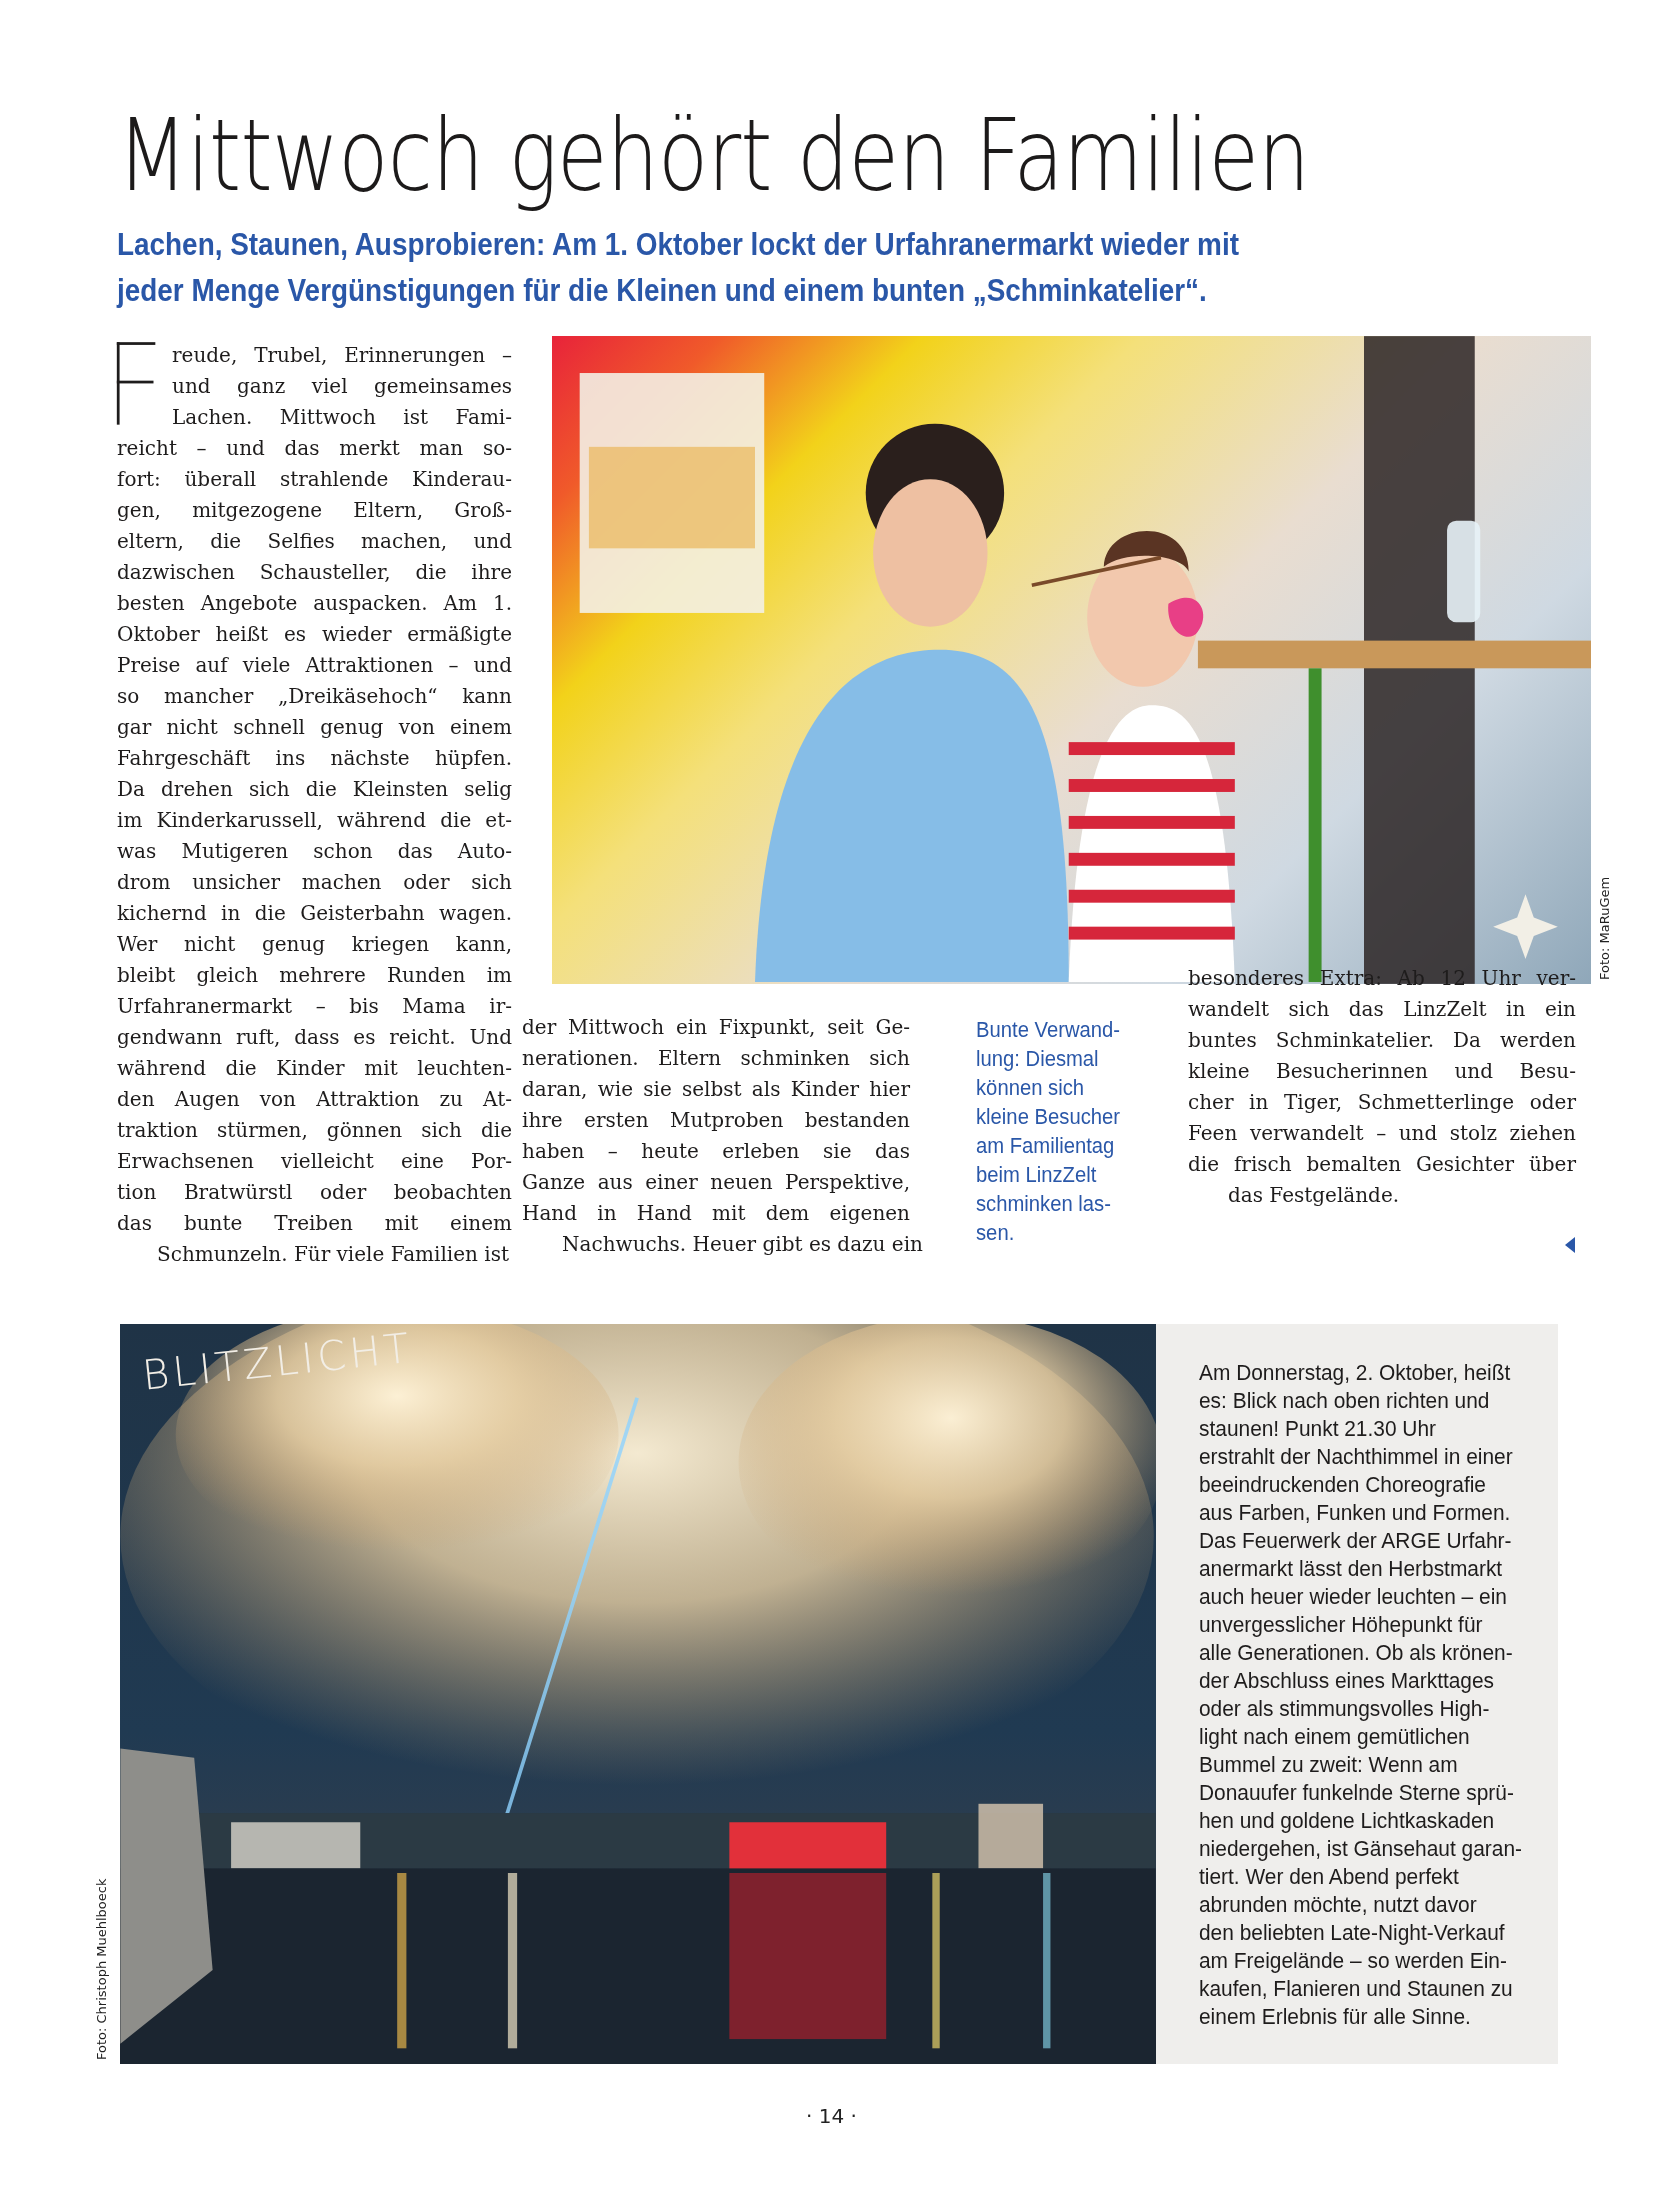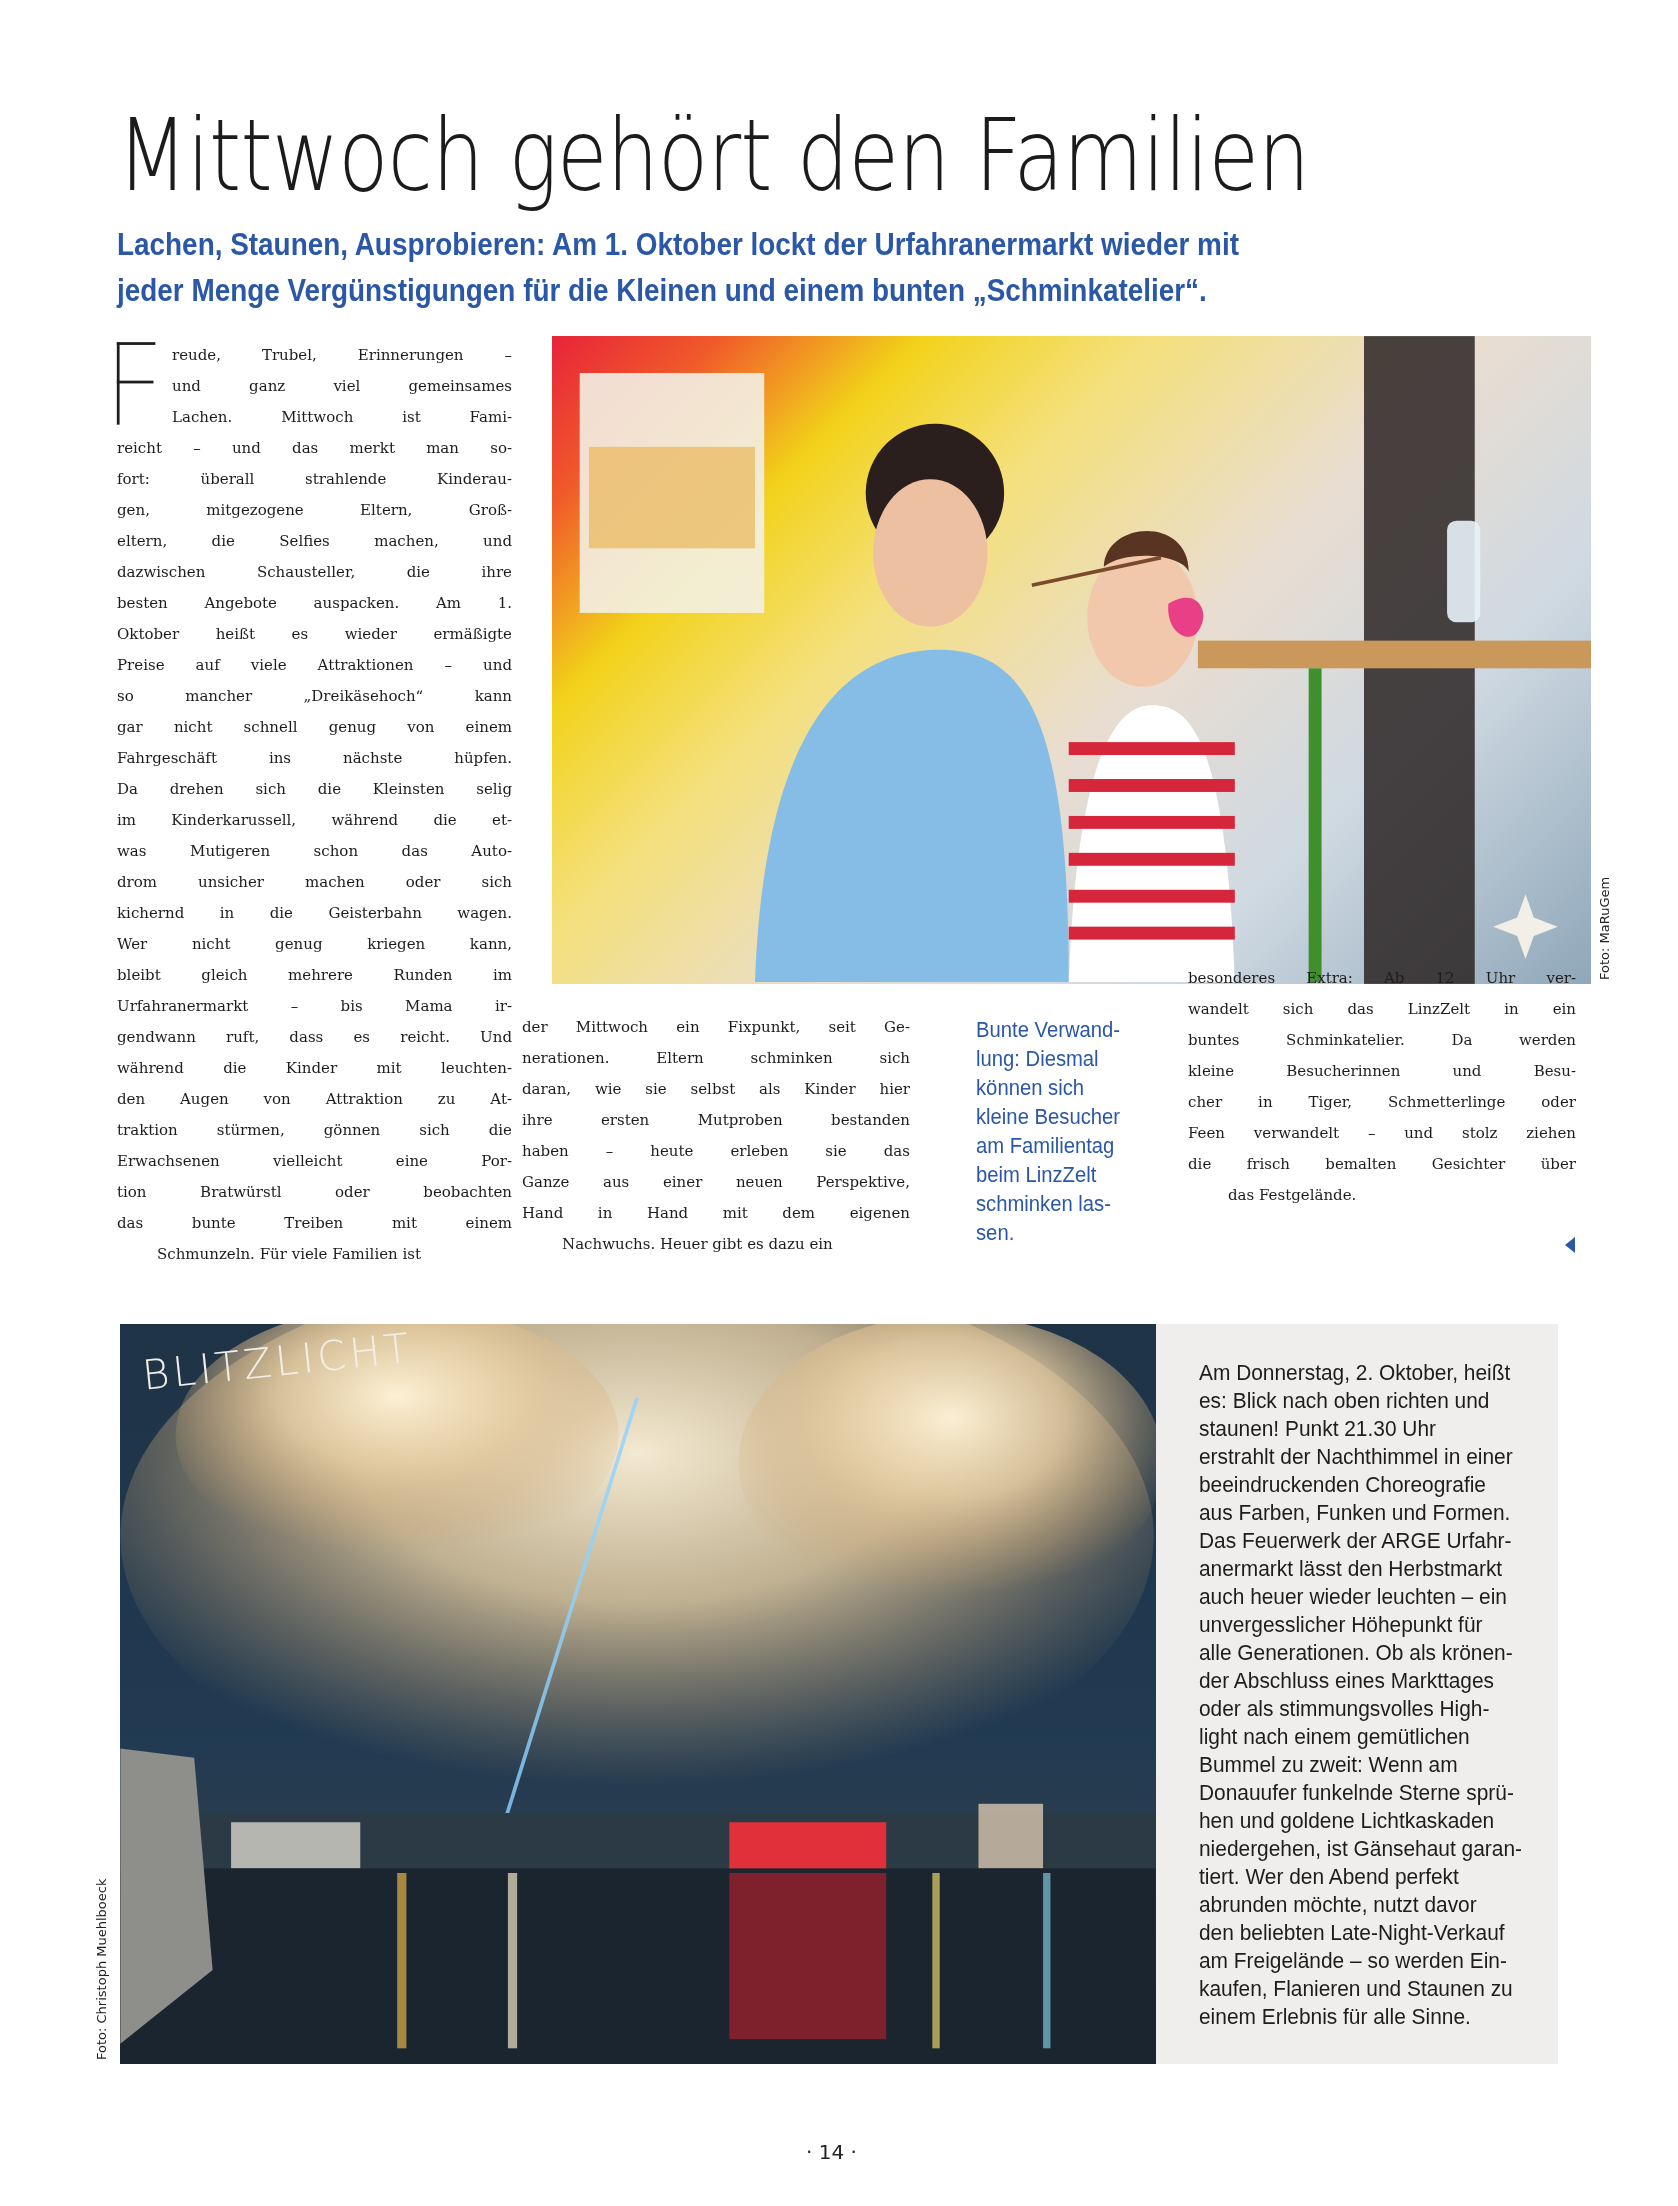--- a/index.html
+++ b/index.html
@@ -13,21 +13,21 @@
     transform: scaleX(0.82); transform-origin: left top; white-space: nowrap;
   }
   .subtitle {
     left: 117px; top: 222px; width: 1495px;
     font-family: "Liberation Sans", sans-serif; font-weight: 700;
     font-size: 31px; line-height: 46px; color: #2a57a8;
     transform: scaleX(0.9); transform-origin: left top;
   }
   .subtitle div { white-space: nowrap; }
 
-  .col { font-family: "DejaVu Serif", serif; font-size: 15px; line-height: 31px; color: #1e1c1c; text-align: justify; hyphens: manual; }
+  .col { font-family: "DejaVu Serif", serif; font-size: 20px; line-height: 31px; color: #1e1c1c; text-align: justify; hyphens: manual; }
   .col div { white-space: nowrap; text-align-last: justify; }
   .col div.last { text-align-last: left; margin-left: 40px; }
   .col-left { left: 117px; top: 340px; width: 395px; }
   .col-left .indent { padding-left: 55px; }
   .dropcap {
     position: absolute; left: -1.8px; top: 0px; width: 44px; height: 85px;
   }
   .col-mid { left: 522px; top: 1012px; width: 388px; }
   .col-right { left: 1188px; top: 963px; width: 388px; }
 
@@ -47,21 +47,21 @@
   .photo-bottom {
     left: 120px; top: 1324px; width: 1036px; height: 740px; overflow: hidden;
     background: linear-gradient(180deg, #1f3346 0%, #203a52 55%, #2c3d4f 70%, #1a232e 100%);
   }
   .blitz { left: 20px; top: 28px; font-family: "DejaVu Sans", sans-serif; font-weight: 300; font-size: 41px; letter-spacing: 3.7px; color: #f2eee6; transform: rotate(-6deg); transform-origin: left top; }
 
   .info-box { left: 1156px; top: 1324px; width: 402px; height: 740px; background: #efeeec; }
   .info-text { left: 1199px; top: 1359px; width: 351px; font-family: "Liberation Sans", sans-serif; font-size: 22px; line-height: 28px; color: #1e1c1c; transform: scaleX(0.95); transform-origin: left top; }
   .info-text div { white-space: nowrap; }
 
-  .page-number { left: 0; top: 2104px; width: 1663px; text-align: center; font-family: "DejaVu Sans", sans-serif; font-size: 20px; color: #222; margin-top: 36px; }
+  .page-number { left: 0; top: 2104px; width: 1663px; text-align: center; font-family: "DejaVu Sans", sans-serif; font-size: 20px; color: #222; }
 </style>
 </head>
 <body>
 
 <h1 class="abs title" style="margin:0;font-weight:200;">Mittwoch gehört den Familien</h1>
 
 <div class="abs subtitle">
   <div>Lachen, Staunen, Ausprobieren: Am 1. Oktober lockt der Urfahranermarkt wieder mit</div>
   <div>jeder Menge Vergünstigungen für die Kleinen und einem bunten „Schminkatelier“.</div>
 </div>

